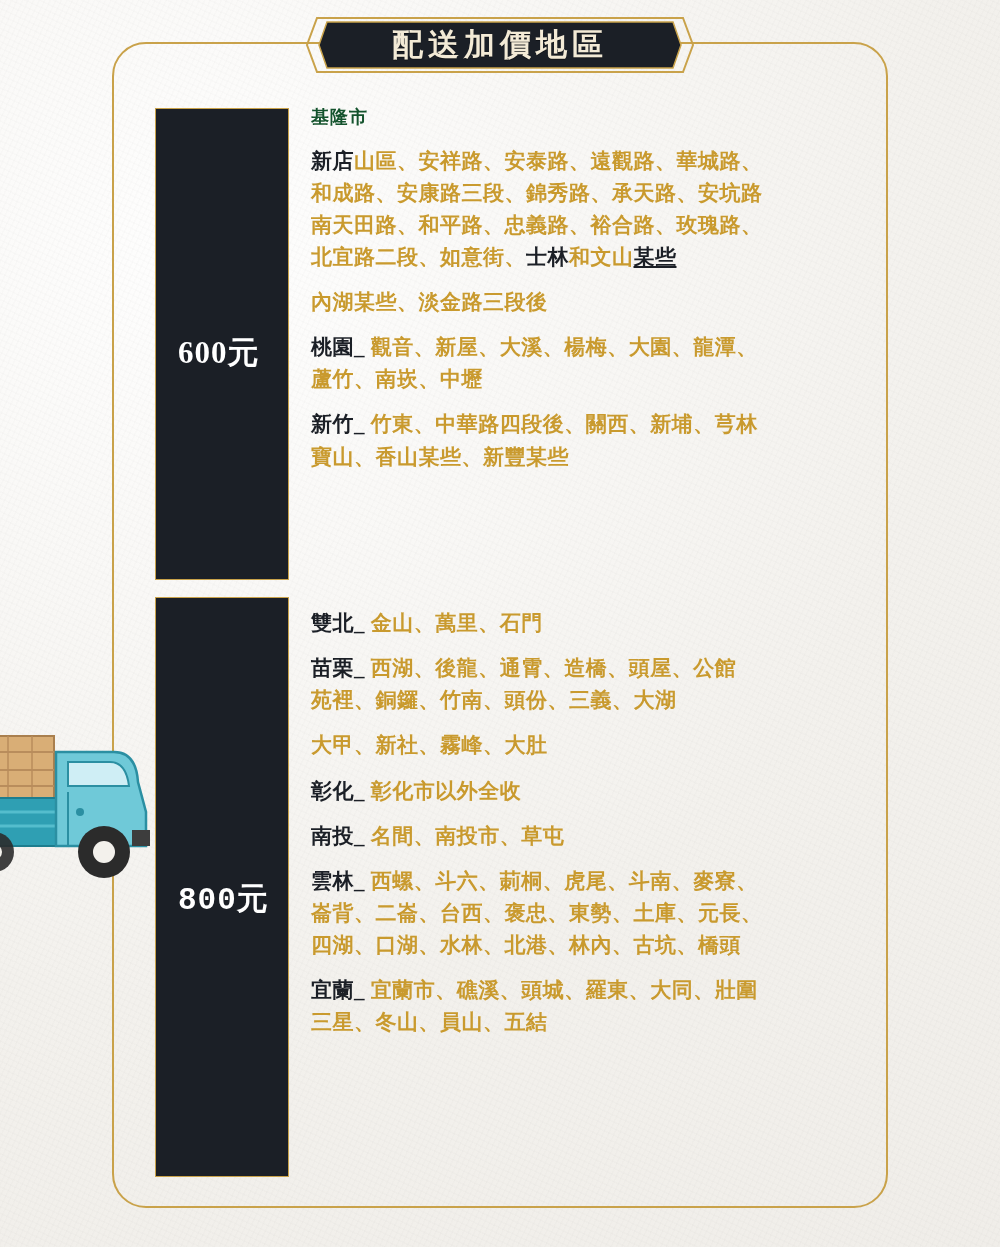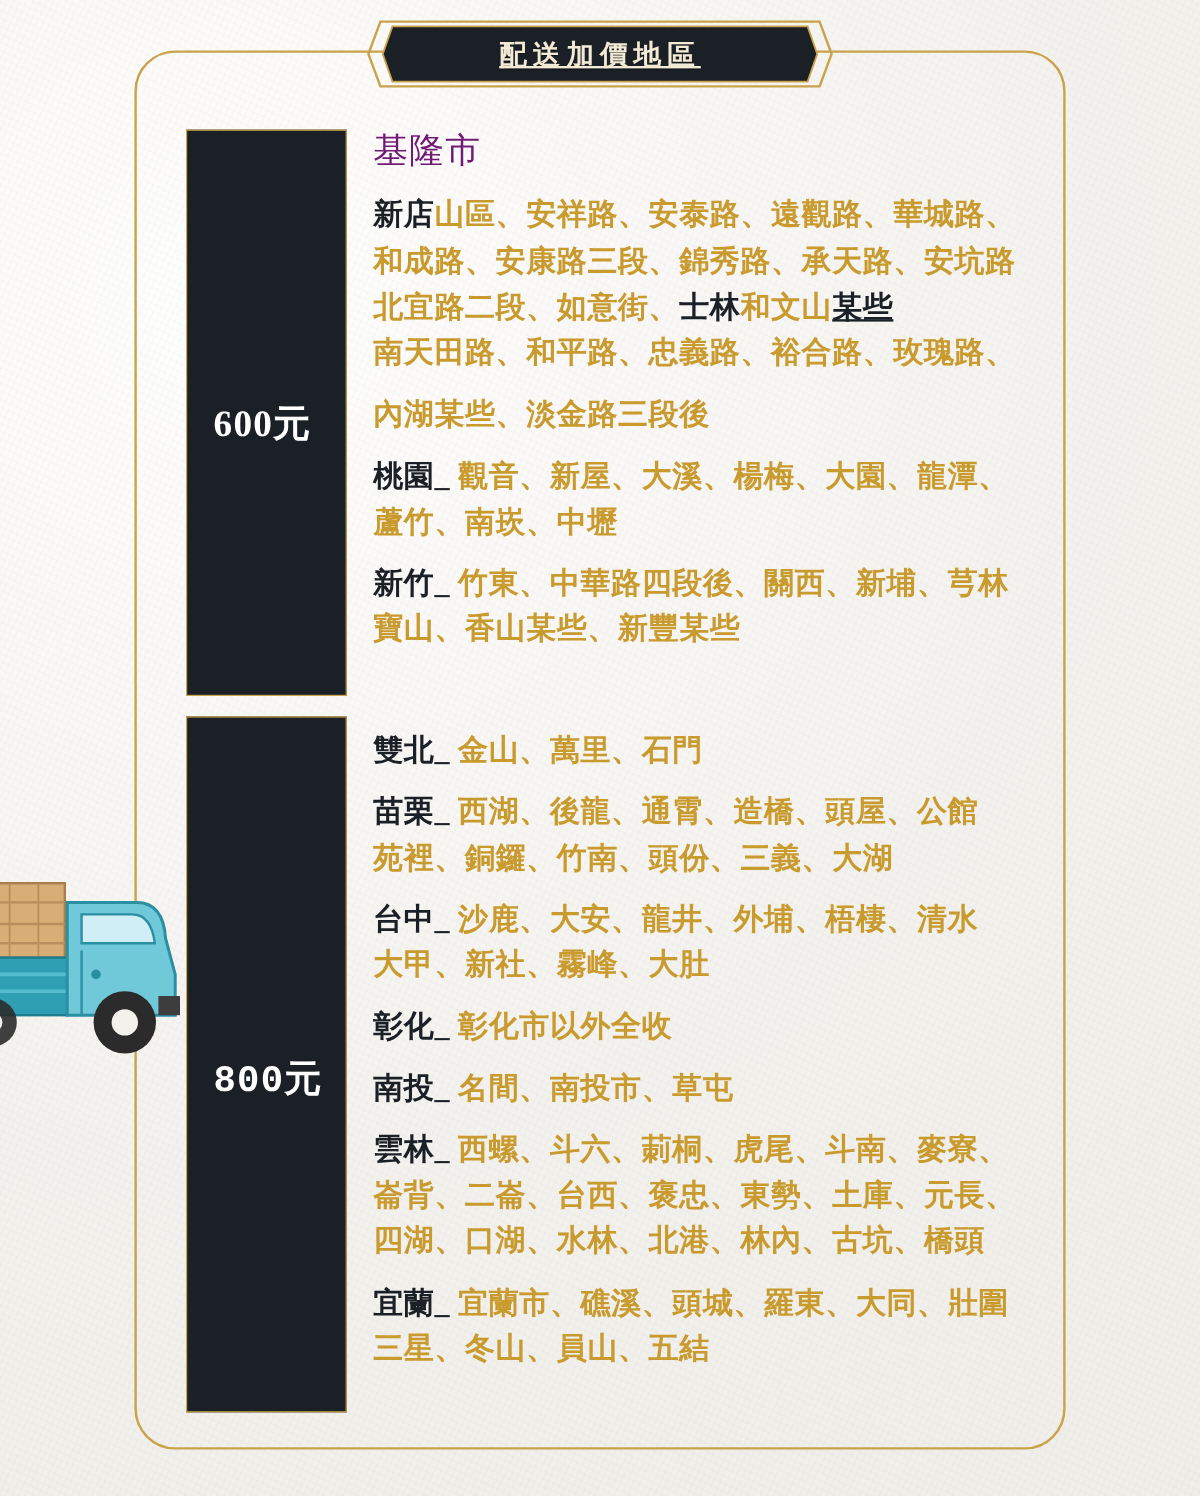--- a/index.html
+++ b/index.html
@@ -49,25 +49,24 @@
     z-index: 5;
   }
   .banner svg { display: block; }
   .banner-text {
     position: absolute;
     inset: 0;
     display: flex;
     align-items: center;
     justify-content: center;
     color: #f3ead6;
-    font-size: 23px;
+    font-size: 31px;
     letter-spacing: 5px;
     font-weight: bold;
     text-shadow: 0 1px 0 rgba(0,0,0,0.4);
-    text-decoration: underline;
   }
 
   
   .price-block {
     position: absolute;
     background: #1b1f26;
     border: 1px solid #c9a24a;
     box-sizing: border-box;
     z-index: 3;
   }
@@ -94,29 +93,29 @@
   }
   #content-600 { top: 104px; }
   #content-800 { top: 607px; }
 
   .group {
     margin-bottom: 13px;
   }
   .group:last-child { margin-bottom: 0; }
 
   .line {
-    font-size: 25px;
+    font-size: 21px;
     line-height: 1.53;
     white-space: nowrap;
     letter-spacing: 0.5px;
   }
   .head-city {
-    color: #701a75;
-    font-weight: normal;
-    font-size: 29px;
+    color: #14532d;
+    font-weight: bold;
+    font-size: 18px;
     letter-spacing: 1px;
     margin-bottom: 4px;
   }
   .reg {
     color: #1b1f26;
     font-weight: bold;
   }
   .gold {
     color: #c99a2e;
     font-weight: bold;
@@ -162,24 +161,24 @@
 
   <div class="group">
     <div class="line head-city">基隆市</div>
   </div>
 
   <div class="group">
     <div class="line">
       <span class="dark">新店</span><span class="gold">山區、安祥路、安泰路、遠觀路、華城路、</span>
     </div>
     <div class="line gold">和成路、安康路三段、錦秀路、承天路、安坑路</div>
+    <div class="line gold">南天田路、和平路、忠義路、裕合路、玫瑰路、</div>
     <div class="line">
       <span class="gold">北宜路二段、如意街、</span><span class="dark">士林</span><span class="gold">和文山</span><span class="dark u">某些</span>
     </div>
-    <div class="line gold">南天田路、和平路、忠義路、裕合路、玫瑰路、</div>
   </div>
 
   <div class="group">
     <div class="line gold">內湖某些、淡金路三段後</div>
   </div>
 
   <div class="group">
     <div class="line">
       <span class="reg">桃園</span><span class="reg mark">_</span>
       <span class="gold">觀音、新屋、大溪、楊梅、大園、龍潭、</span>
@@ -211,24 +210,20 @@
 
   <div class="group">
     <div class="line">
       <span class="reg">苗栗</span><span class="reg mark">_</span>
       <span class="gold">西湖、後龍、通霄、造橋、頭屋、公館</span>
     </div>
     <div class="line gold">苑裡、銅鑼、竹南、頭份、三義、大湖</div>
   </div>
 
   <div class="group">
-    <div class="line">
-      <span class="reg">台中</span><span class="reg mark">_</span>
-      <span class="gold">沙鹿、大安、龍井、外埔、梧棲、清水</span>
-    </div>
     <div class="line gold">大甲、新社、霧峰、大肚</div>
   </div>
 
   <div class="group">
     <div class="line">
       <span class="reg">彰化</span><span class="reg mark">_</span>
       <span class="gold">彰化市以外全收</span>
     </div>
   </div>
 

